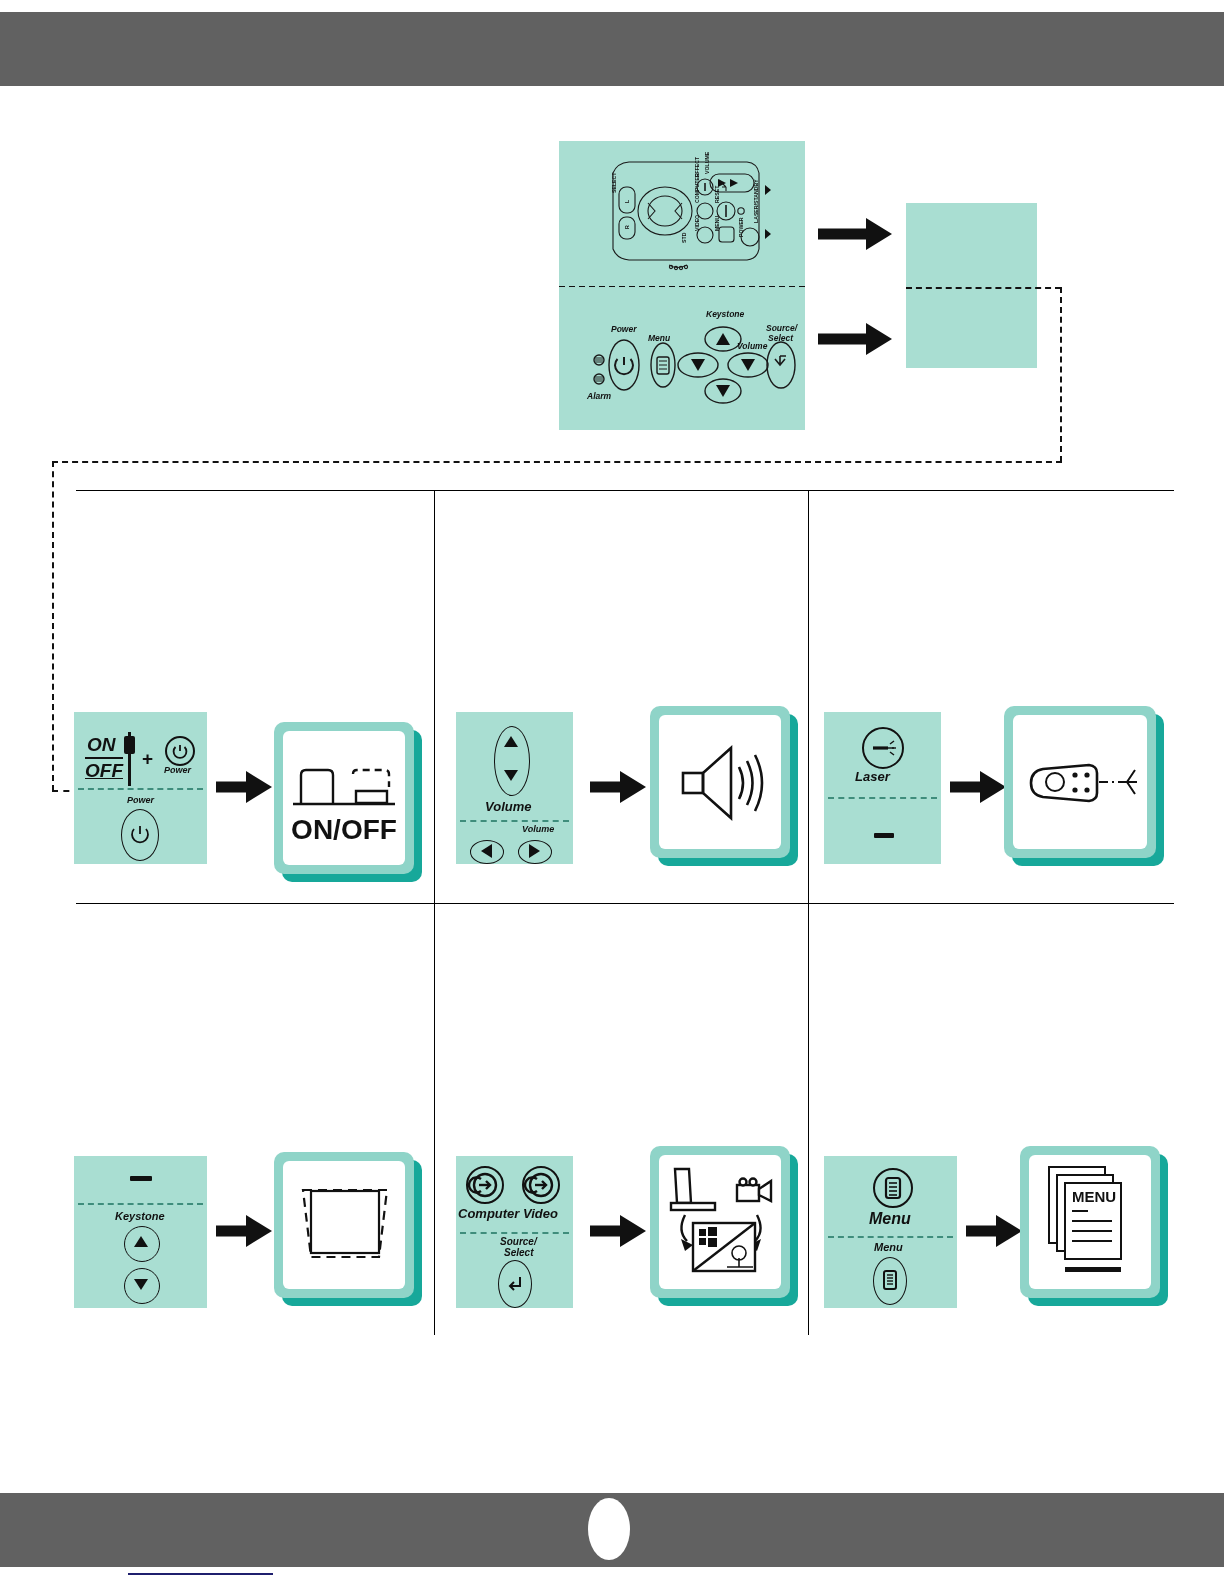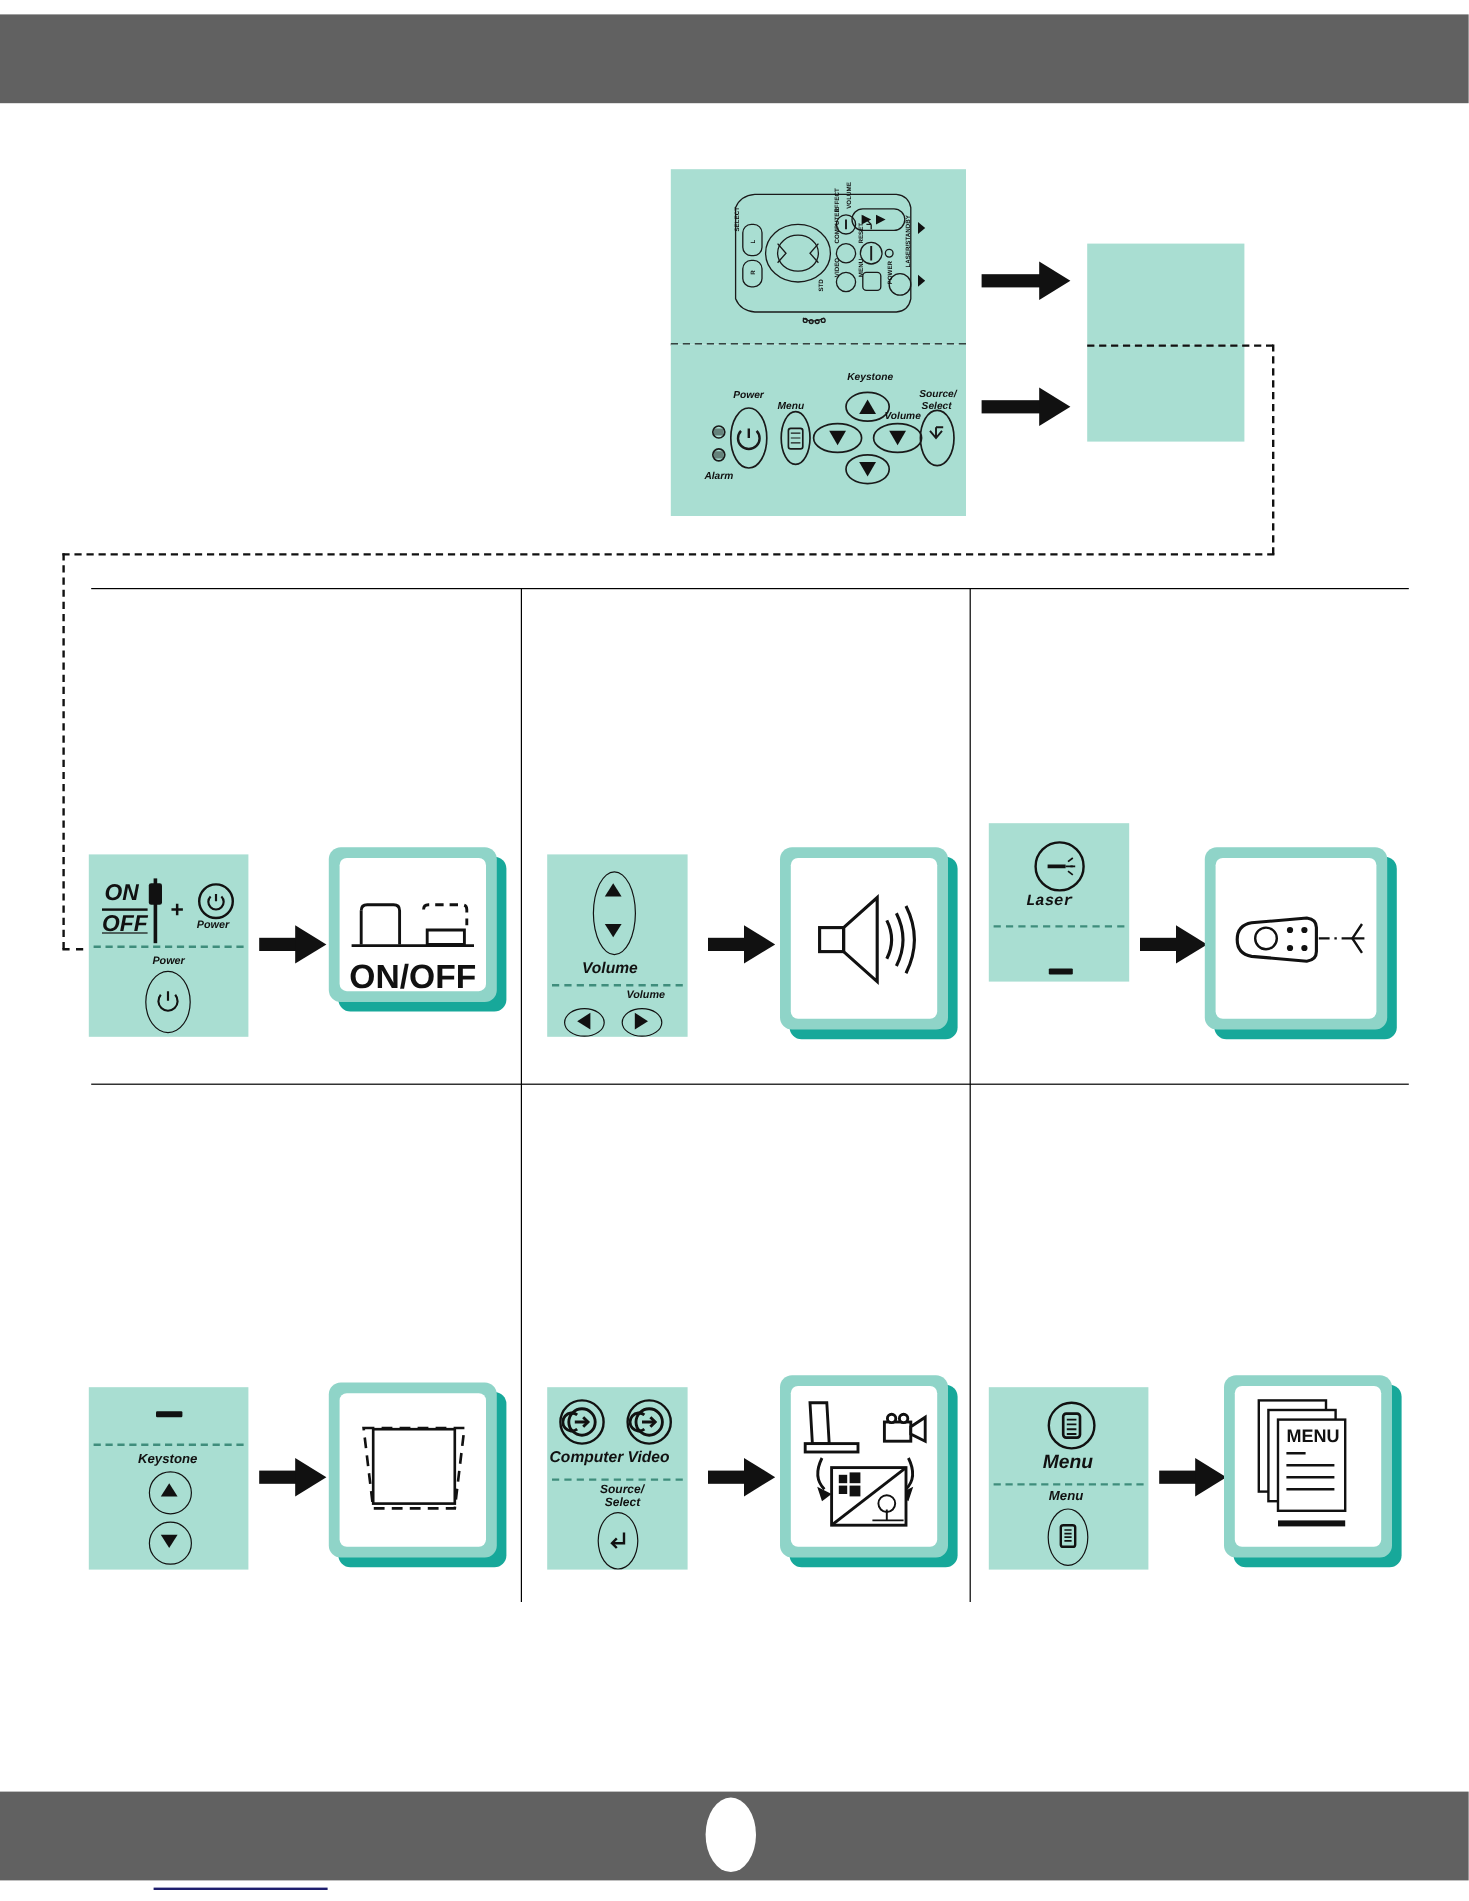--- a/index.html
+++ b/index.html
@@ -225,21 +225,21 @@
         </g>
       </svg>
   </div>
 </div>
 
 <div class="arrow" style="left:216px;top:771px;width:56px;height:32px;">
   <div class="shaft" style="width:34px;"></div>
     <div class="head"></div>
 </div>
 
-<div class="card" id="card-power" style="left:274px;top:706px;width:140px;height:129px;">
+<div class="card" id="card-power" style="left:274px;top:722px;width:140px;height:152px;">
   <div class="shadow"></div>
     <div class="frame"></div>
   <div class="inner">
     <svg width="122" height="134" viewBox="0 0 122 134">
       <g stroke="#111" fill="none" stroke-width="2.4">
         <path d="M18 44 q0 -5 5 -5 L45 39 q5 0 5 5 L50 72"></path>
         <path d="M18 44 L18 72"></path>
         <path d="M10 73 L112 73"></path>
         <path d="M73 60 L73 72 L104 72 L104 60 Z"></path>
         <path d="M70 43 q0 -4 4 -4 L102 39 q4 0 4 4 L106 56" stroke-dasharray="7 5"></path>
@@ -276,21 +276,21 @@
         <rect x="24" y="58" width="20" height="20"></rect>
         <path d="M44 58 L72 33 L72 103 L44 78 Z"></path>
         <path d="M80 52 q8 16 0 32"></path>
         <path d="M88 46 q11 22 0 44"></path>
         <path d="M96 40 q14 28 0 56"></path>
       </g>
     </svg>
   </div>
 </div>
 
-<div class="swatch" id="swatch-laser" style="left:824px;top:686px;width:117px;height:132px;font-family:Liberation Mono, monospace;">
+<div class="swatch" id="swatch-laser" style="left:824px;top:712px;width:117px;height:152px;">
   <div class="btn-circ" style="left:38px;top:15px;width:38px;height:38px;">
     <svg width="38" height="38" viewBox="0 0 38 38">
       <path d="M9 19 L24 19" stroke="#111" stroke-width="3.2"></path>
       <g stroke="#111" stroke-width="1.4">
         <path d="M24 19 L30 19"></path>
           <path d="M26 15 L30 12"></path>
           <path d="M26 23 L30 26"></path>
         <path d="M28 19 L32 19"></path>
       </g>
     </svg>

